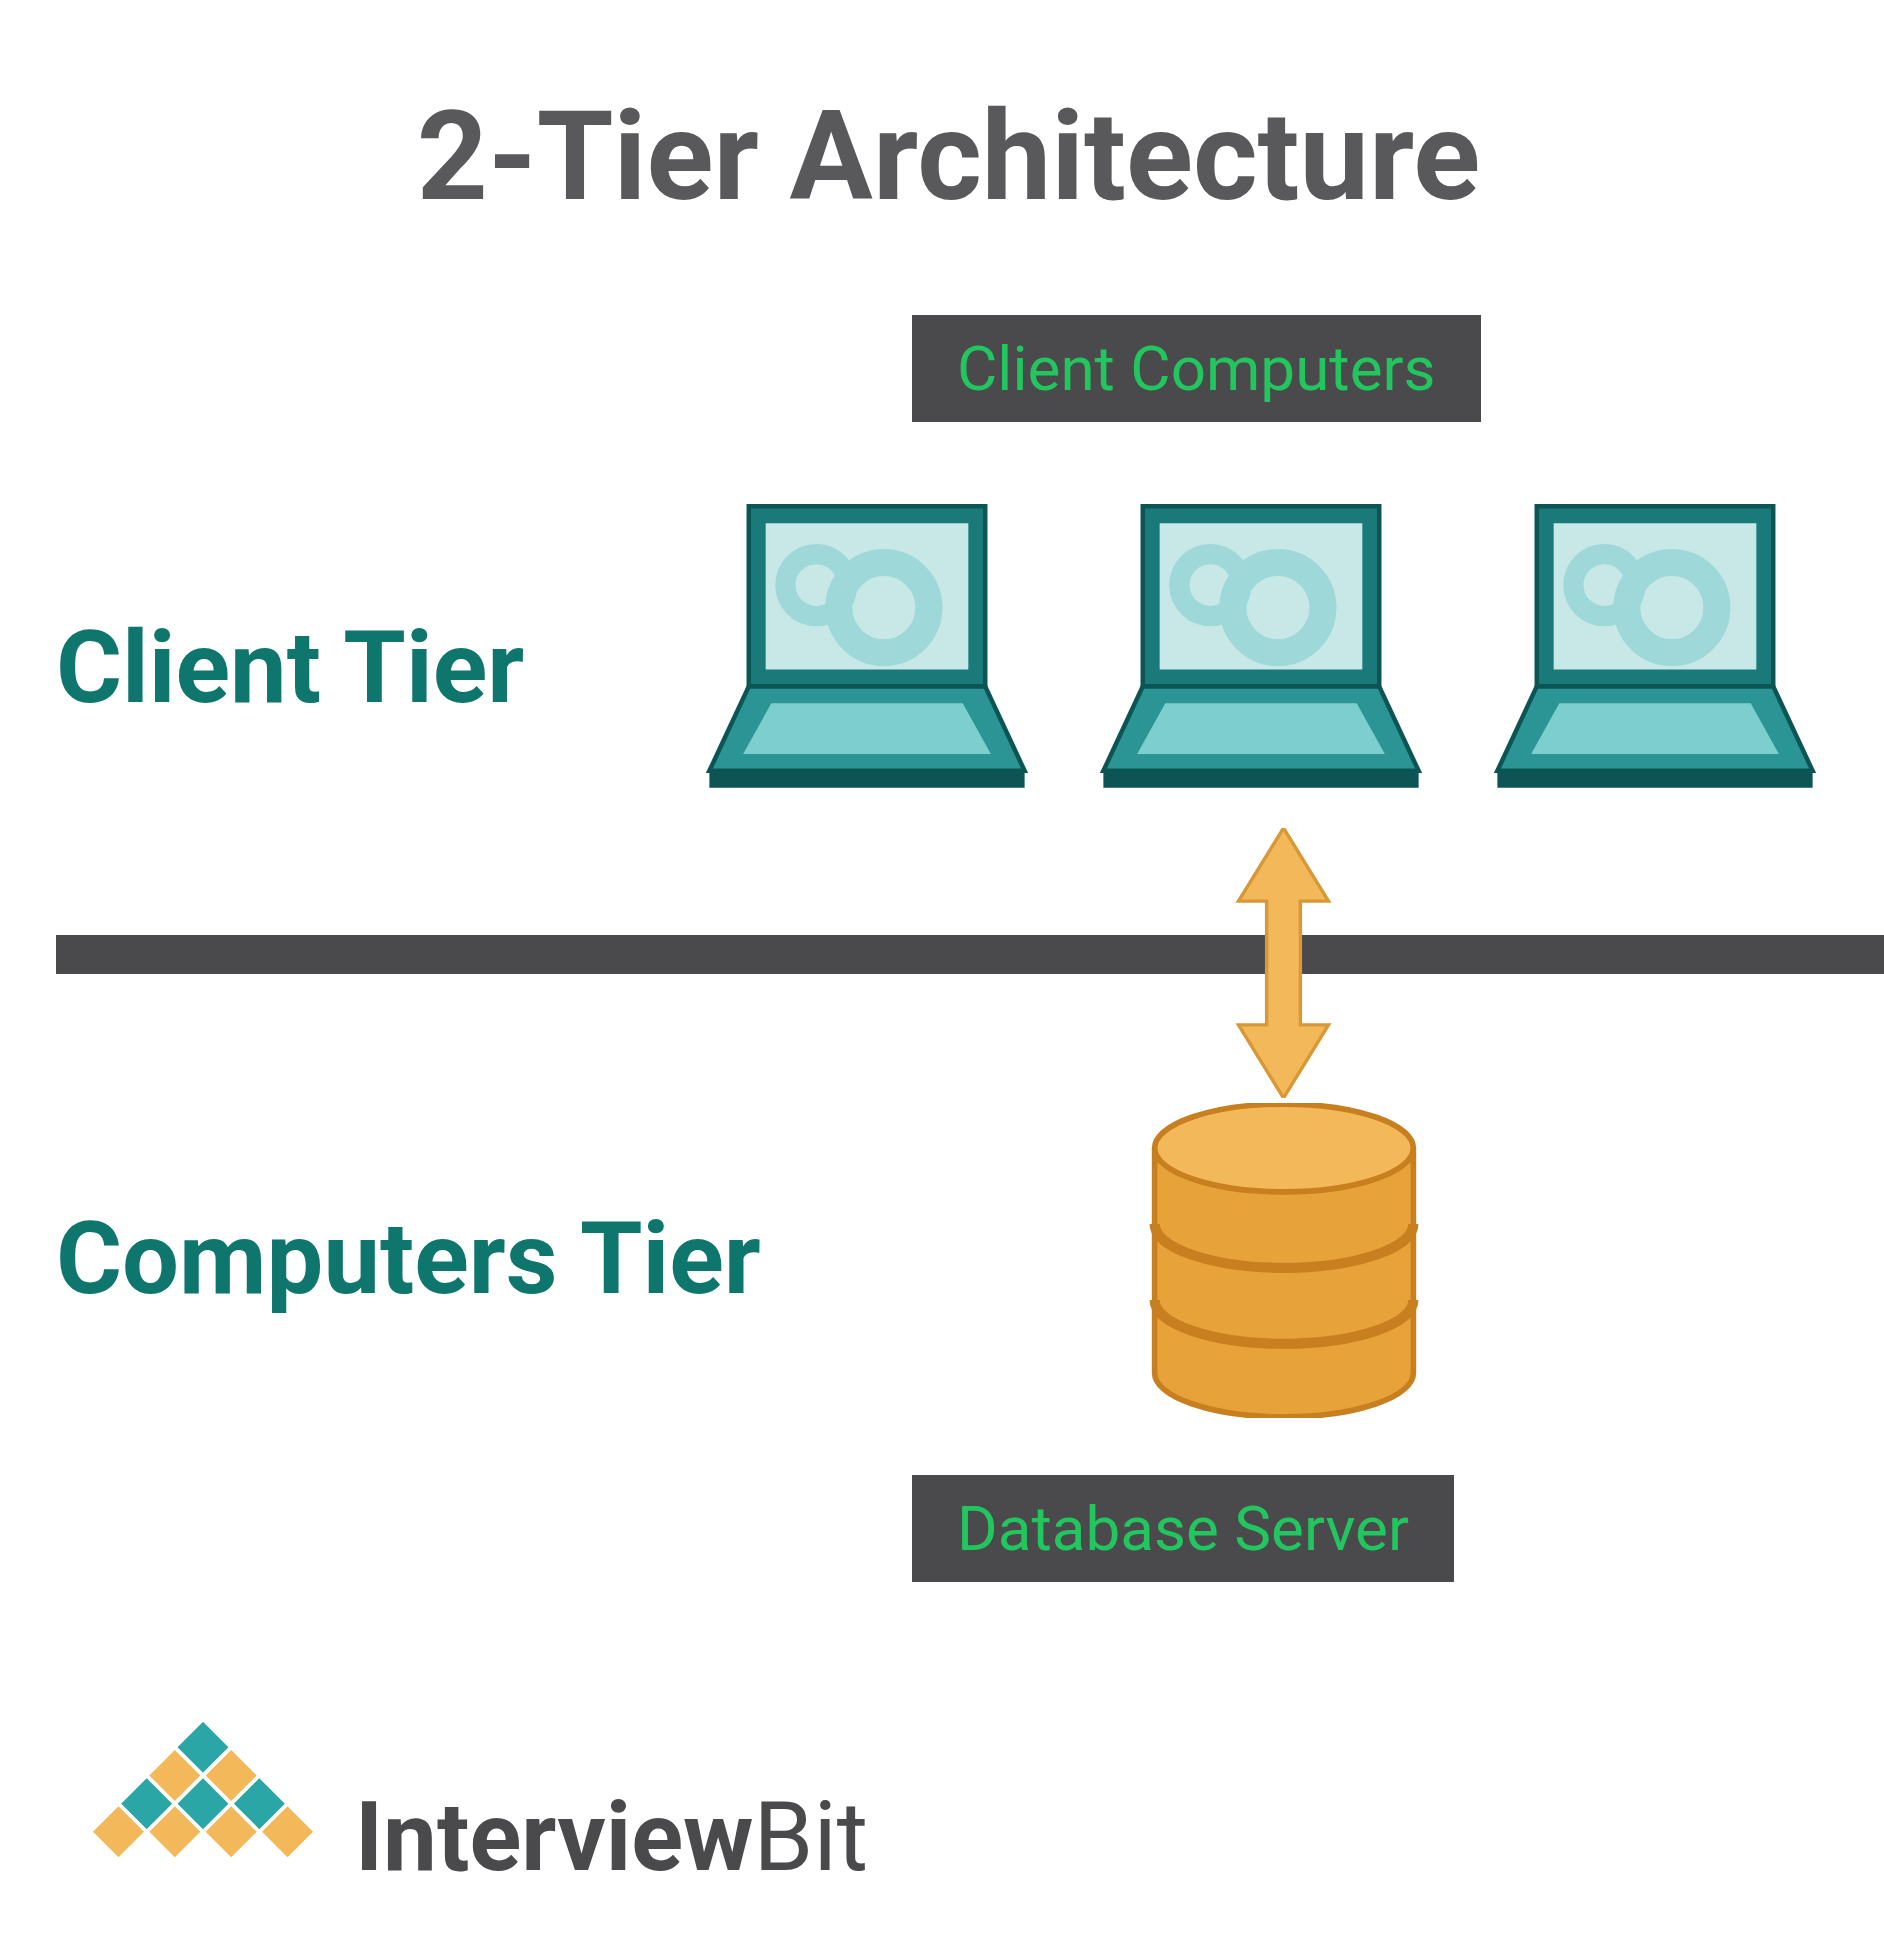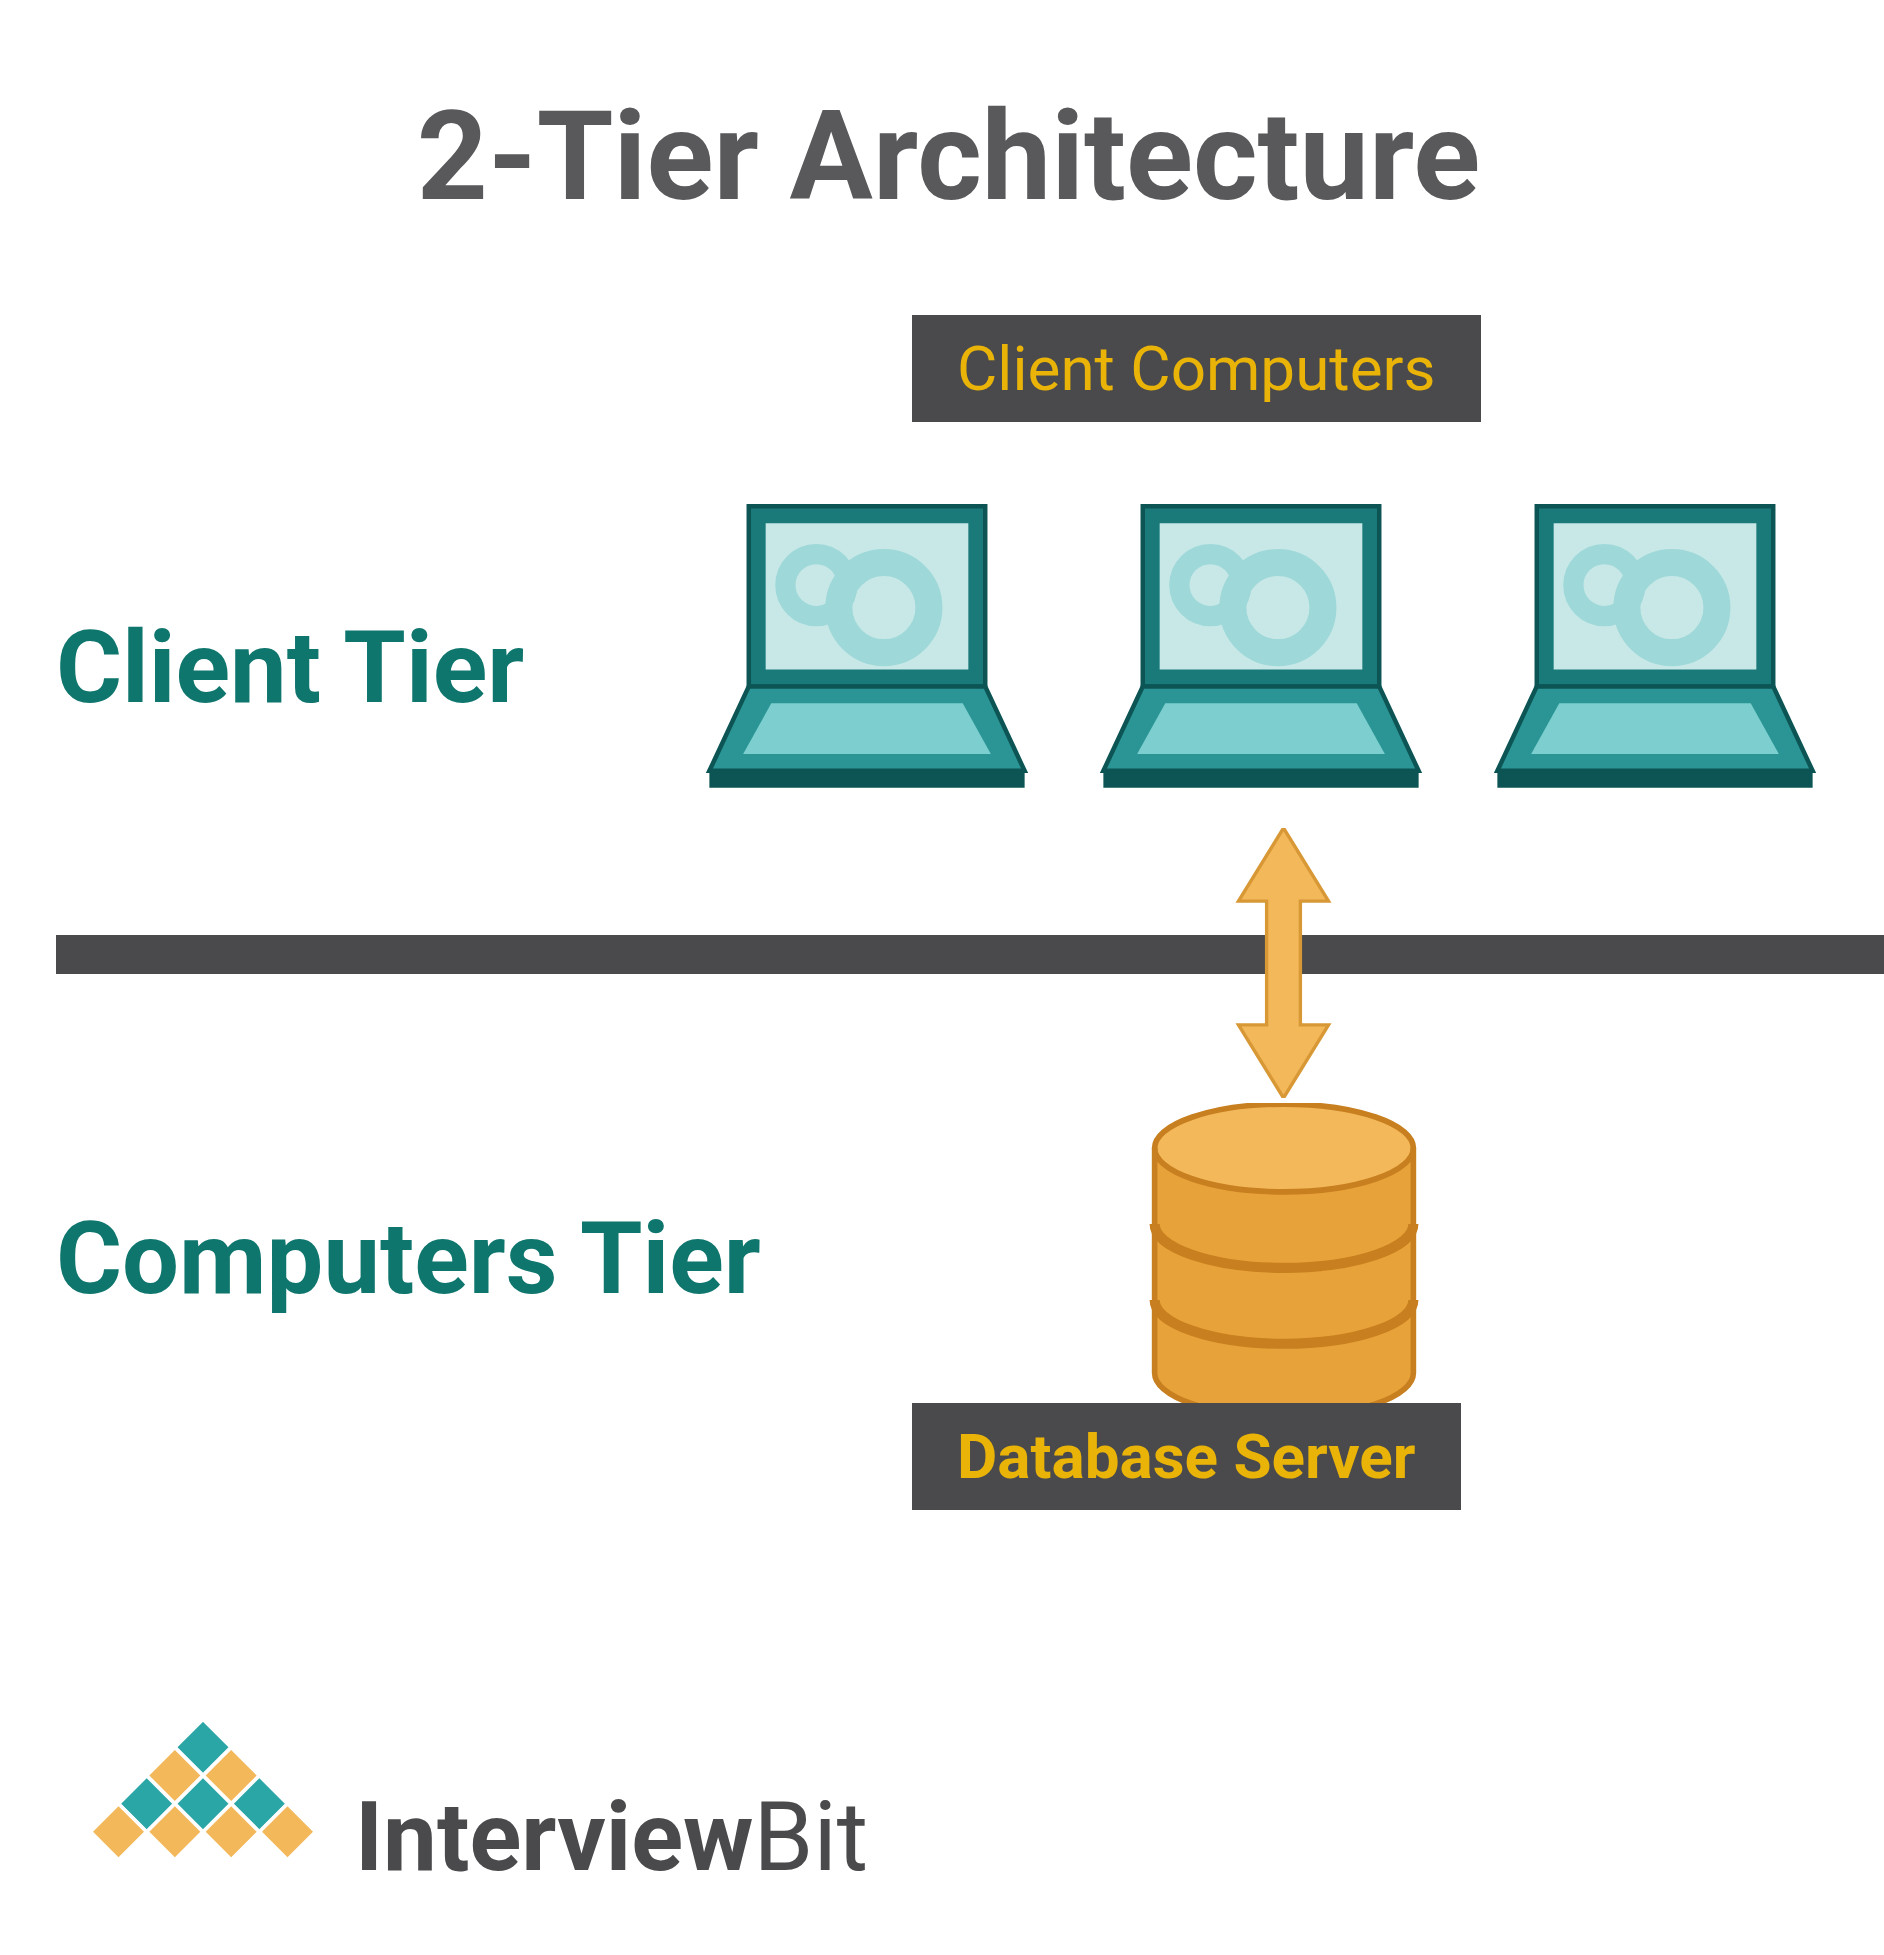--- a/index.html
+++ b/index.html
@@ -17,28 +17,28 @@
     left: 12px;
     right: 0;
     text-align: center;
     font-size: 124px;
     font-weight: 700;
     color: #59595b;
   }
   .badge {
     position: absolute;
     background: #4a4a4c;
-    color: #eab308;
+    color: #22c55e;
     font-size: 62px;
     font-weight: 400;
     padding: 17px 45px;
     white-space: nowrap;
   }
   .badge-top { top: 315px; left: 912px; }
-  .badge-bottom { top: 1403px; left: 912px; font-weight: bold; }
+  .badge-bottom { top: 1475px; left: 912px; }
   .tier-label {
     position: absolute;
     font-size: 101px;
     font-weight: 700;
     color: #0f766e;
   }
   .tier-client { top: 608px; left: 56px; }
   .tier-db { top: 1199px; left: 56px; }
   .laptops {
     position: absolute;

